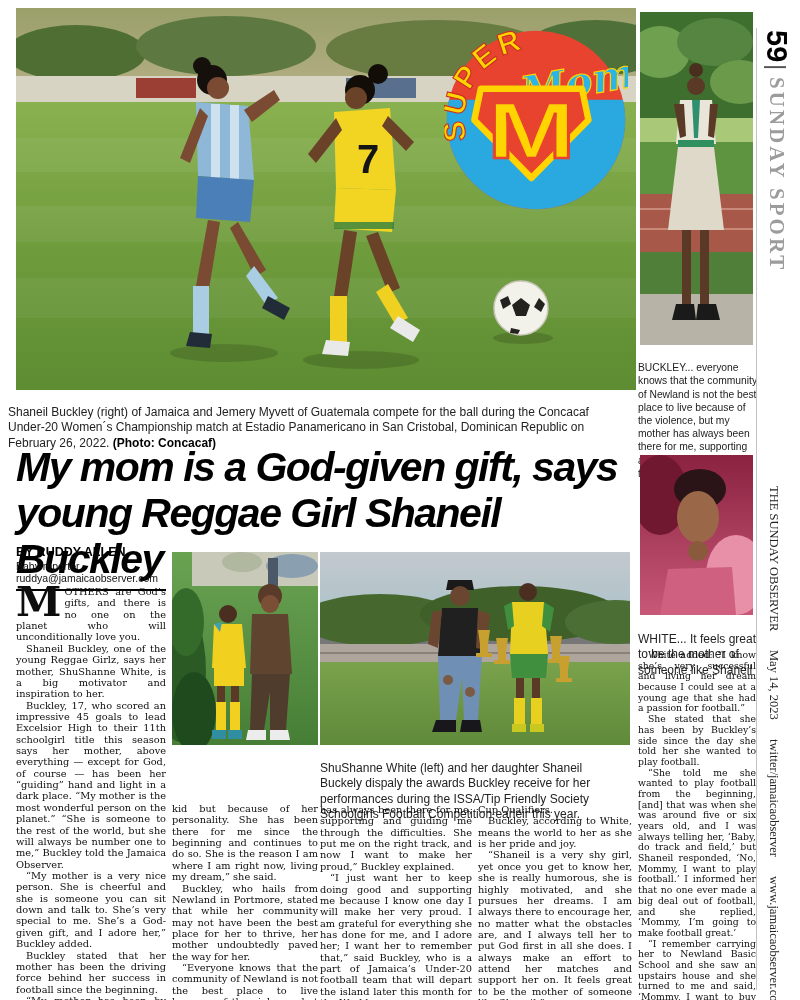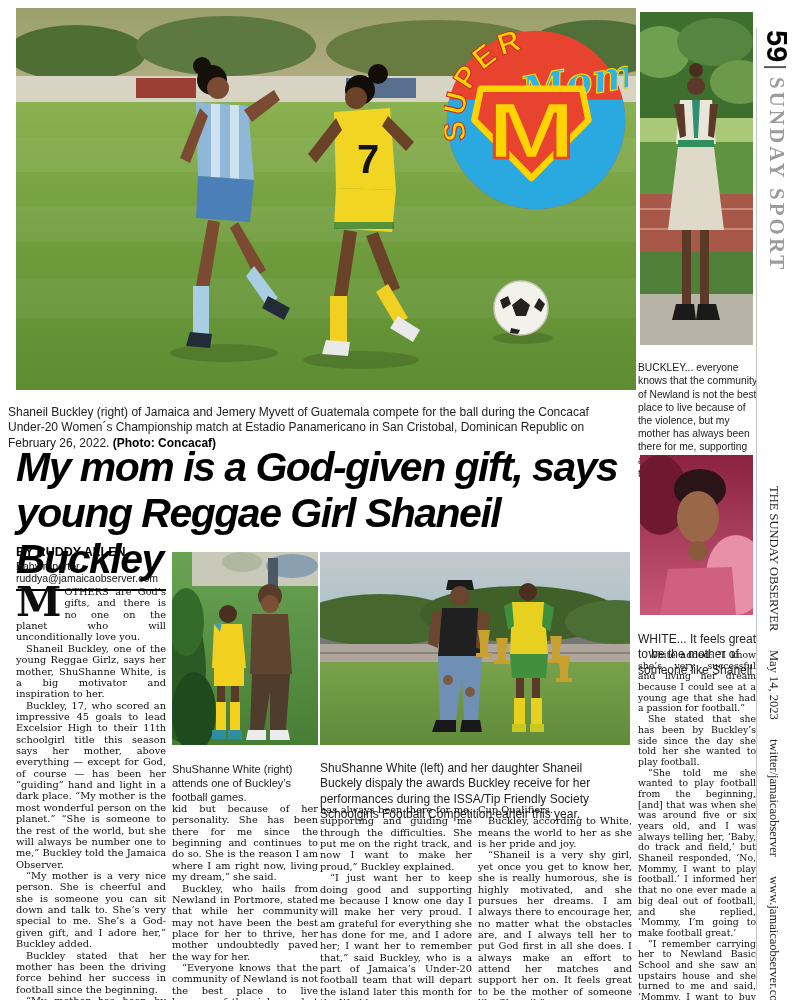--- a/index.html
+++ b/index.html
@@ -262,21 +262,20 @@
       <g>
         <circle cx="98" cy="44" r="12" fill="#5a3a28"></circle>
         <circle cx="98" cy="52" r="9" fill="#7a4f35"></circle>
         <path d="M80,62 L116,62 L120,122 L78,122 Z" fill="#5f4430"></path>
         <path d="M80,122 L118,122 L114,178 L98,178 L98,140 L92,178 L78,178 Z" fill="#4f3c2d"></path>
         <path d="M76,178 L94,178 L94,188 L74,188 Z" fill="#ececec"></path>
         <path d="M98,178 L116,178 L118,188 L98,188 Z" fill="#ececec"></path>
       </g>
     </svg>
   </div>
-  <p class="cap cap-a">ShuShanne White (right) attends one of Buckley’s football games.</p>
   <div class="bodycol" style="left:172px;top:803px;width:146px;">
     <p class="ni">kid but because of her personality. She has been there for me since the beginning and continues to do so. She is the reason I am where I am right now, living my dream,” she said.</p>
     <p>Buckley, who hails from Newland in Portmore, stated that while her community may not have been the best place for her to thrive, her mother undoubtedly paved the way for her.</p>
     <p>“Everyone knows that the community of Newland is not the best place to live because of the violence, but my mother</p>
   </div>
 
   <div class="photo" style="left:320px;top:552px;width:310px;height:193px;">
     <svg viewBox="0 0 310 193" preserveAspectRatio="none">
       <defs>
         <linearGradient id="sky" x1="0" y1="0" x2="0" y2="1">

